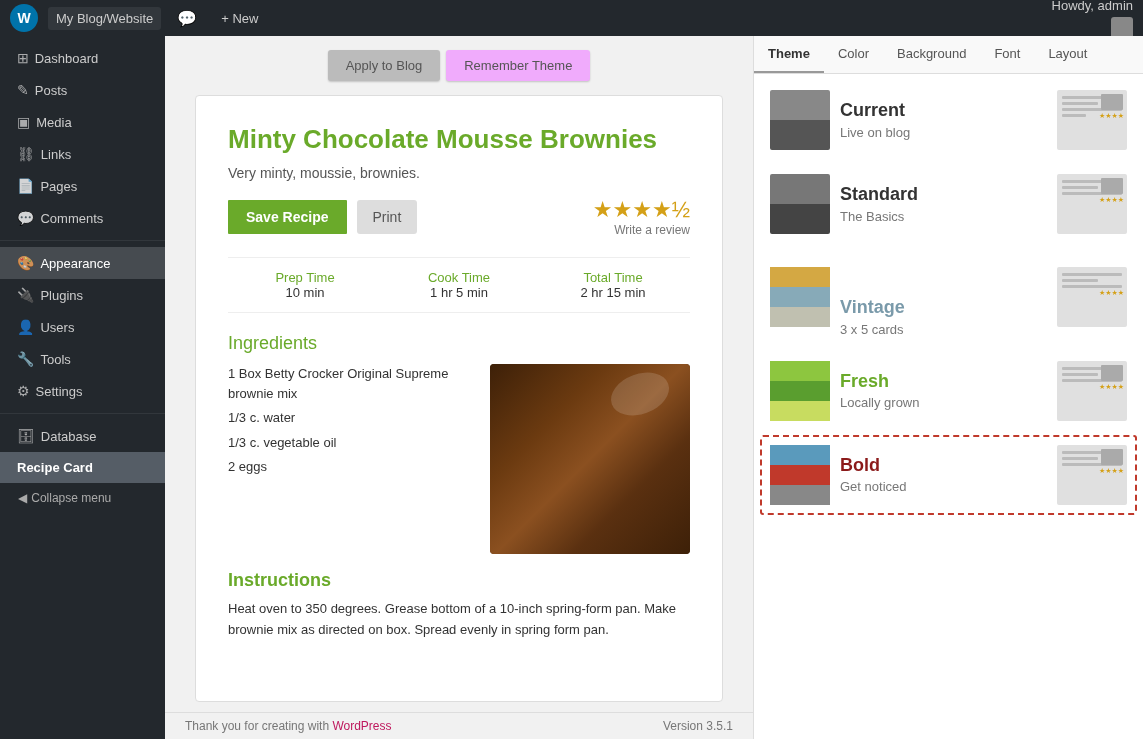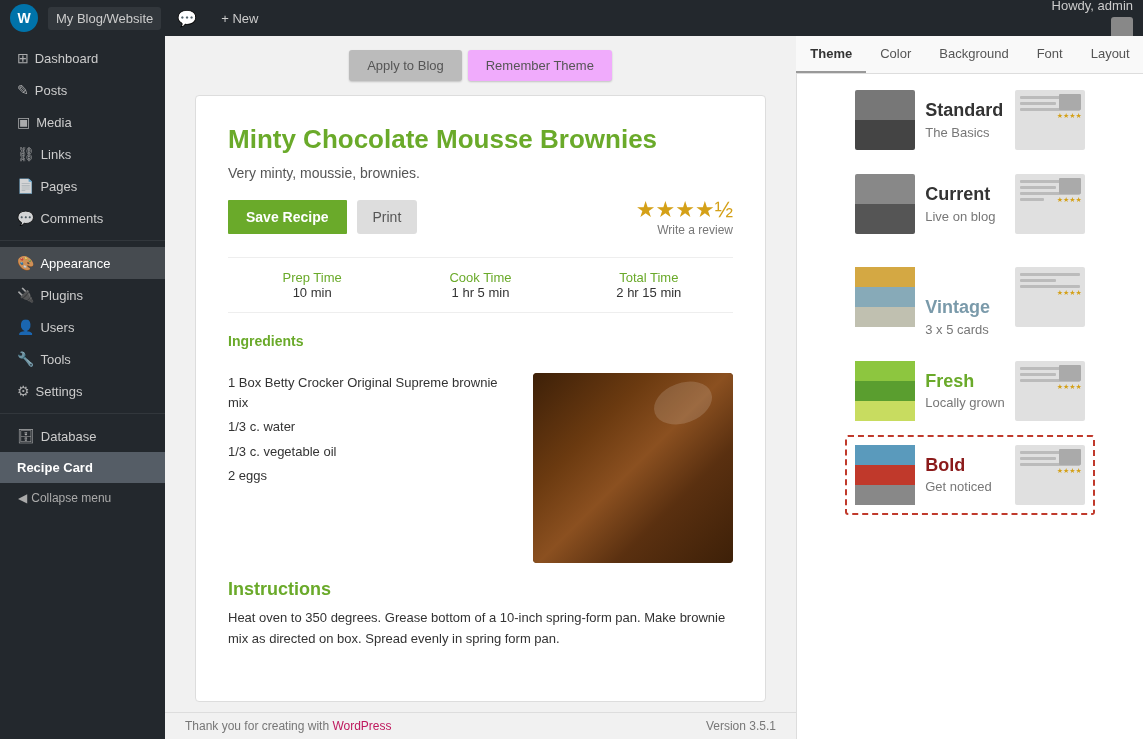--- a/index.html
+++ b/index.html
@@ -190,23 +190,23 @@
       padding: 12px 0;
       margin-bottom: 20px;
       text-align: center;
     }
     .time-block { flex: 1; }
     .time-label { color: #6aaa2a; font-weight: normal; font-size: 13px; }
     .time-value { color: #333; font-size: 13px; }
 
     .ingredients-header {
       color: #6aaa2a;
-      font-size: 14px;
-      font-weight: bold;
-      margin-bottom: 24px;
+      font-size: 18px;
+      font-weight: normal;
+      margin-bottom: 10px;
     }
     .recipe-content-row {
       display: flex;
       gap: 20px;
     }
     .ingredients-list {
       flex: 1;
     }
     .ingredient-item {
       color: #333;
@@ -257,27 +257,26 @@
       color: #777;
       background: #f1f1f1;
       border-top: 1px solid #ddd;
       display: flex;
       justify-content: space-between;
     }
     .content-footer a { color: #be185d; text-decoration: none; }
 
     
     .theme-panel {
-      width: 347px;
+      width: 390px;
       background: #fff;
       border-left: 1px solid #ddd;
       flex-shrink: 0;
       display: flex;
       flex-direction: column;
-      align-items: center;
     }
     .theme-tabs {
       display: flex;
       border-bottom: 1px solid #ddd;
       background: #f9f9f9;
     }
     .theme-tab {
       padding: 10px 14px;
       font-size: 13px;
       color: #555;
@@ -538,48 +537,48 @@
       <div class="theme-tab active">Theme</div>
       <div class="theme-tab">Color</div>
       <div class="theme-tab">Background</div>
       <div class="theme-tab">Font</div>
       <div class="theme-tab">Layout</div>
     </div>
 
     <div class="theme-list">
 
       <div class="theme-item">
+        <div class="theme-swatch swatch-current"></div>
+        <div class="theme-info">
+          <div class="theme-name">Current</div>
+          <div class="theme-subtitle">Live on blog</div>
+        </div>
+        <div class="theme-preview-thumb">
+          <div class="thumb-lines">
+            <div class="thumb-line"></div>
+            <div class="thumb-line short"></div>
+            <div class="thumb-line"></div>
+            <div class="thumb-line tiny"></div>
+          </div>
+          <div class="thumb-img-placeholder"></div>
+          <div class="stars-thumb">★★★★</div>
+        </div>
+      </div>
+
+      <div class="theme-item">
         <div class="theme-swatch swatch-standard"></div>
         <div class="theme-info">
           <div class="theme-name">Standard</div>
           <div class="theme-subtitle">The Basics</div>
         </div>
         <div class="theme-preview-thumb">
           <div class="thumb-lines">
             <div class="thumb-line"></div>
             <div class="thumb-line short"></div>
             <div class="thumb-line"></div>
-          </div>
-          <div class="thumb-img-placeholder"></div>
-          <div class="stars-thumb">★★★★</div>
-        </div>
-      </div>
-
-      <div class="theme-item">
-        <div class="theme-swatch swatch-current"></div>
-        <div class="theme-info">
-          <div class="theme-name">Current</div>
-          <div class="theme-subtitle">Live on blog</div>
-        </div>
-        <div class="theme-preview-thumb">
-          <div class="thumb-lines">
-            <div class="thumb-line"></div>
-            <div class="thumb-line short"></div>
-            <div class="thumb-line"></div>
-            <div class="thumb-line tiny"></div>
           </div>
           <div class="thumb-img-placeholder"></div>
           <div class="stars-thumb">★★★★</div>
         </div>
       </div>
 
       <div class="theme-item">
         <div class="theme-swatch swatch-vintage">
           <div class="vintage-col-1"></div>
           <div class="vintage-col-2"></div>

